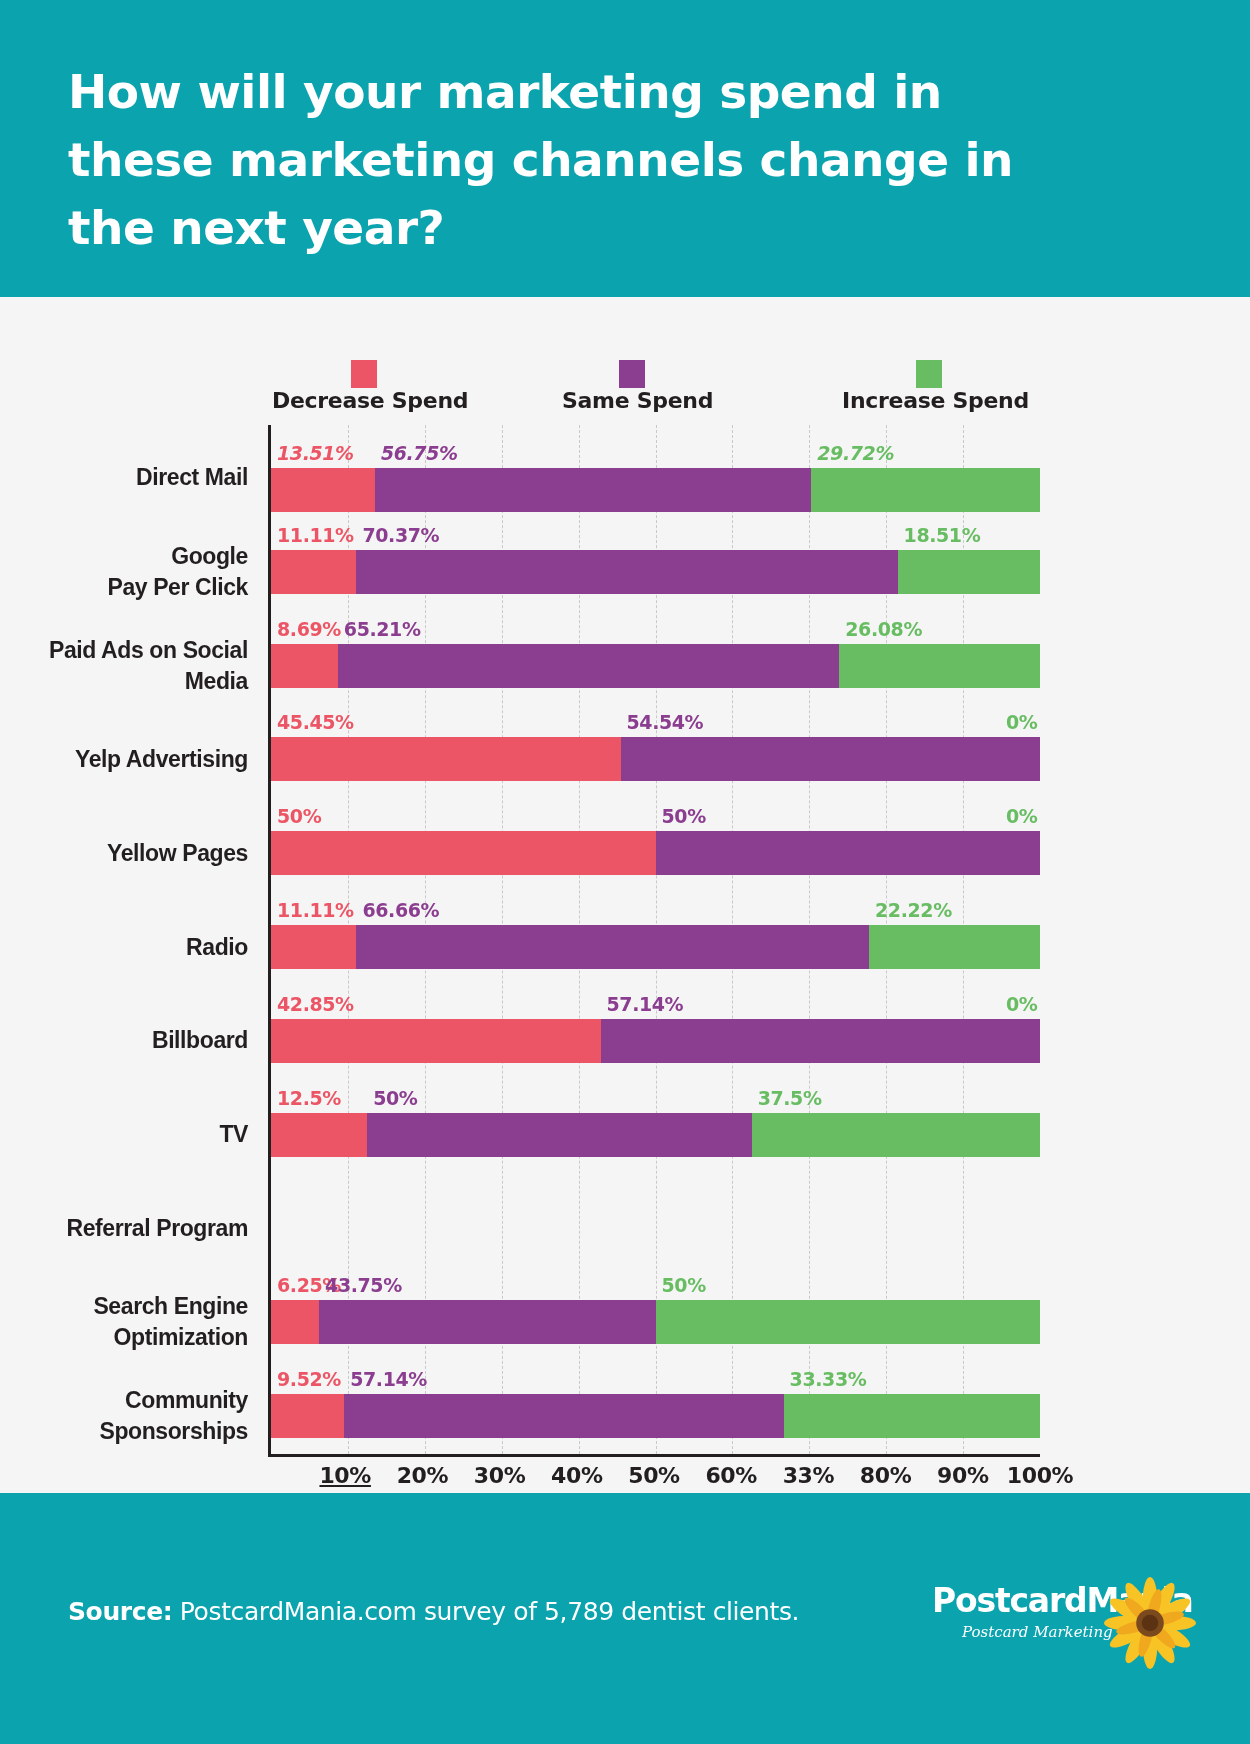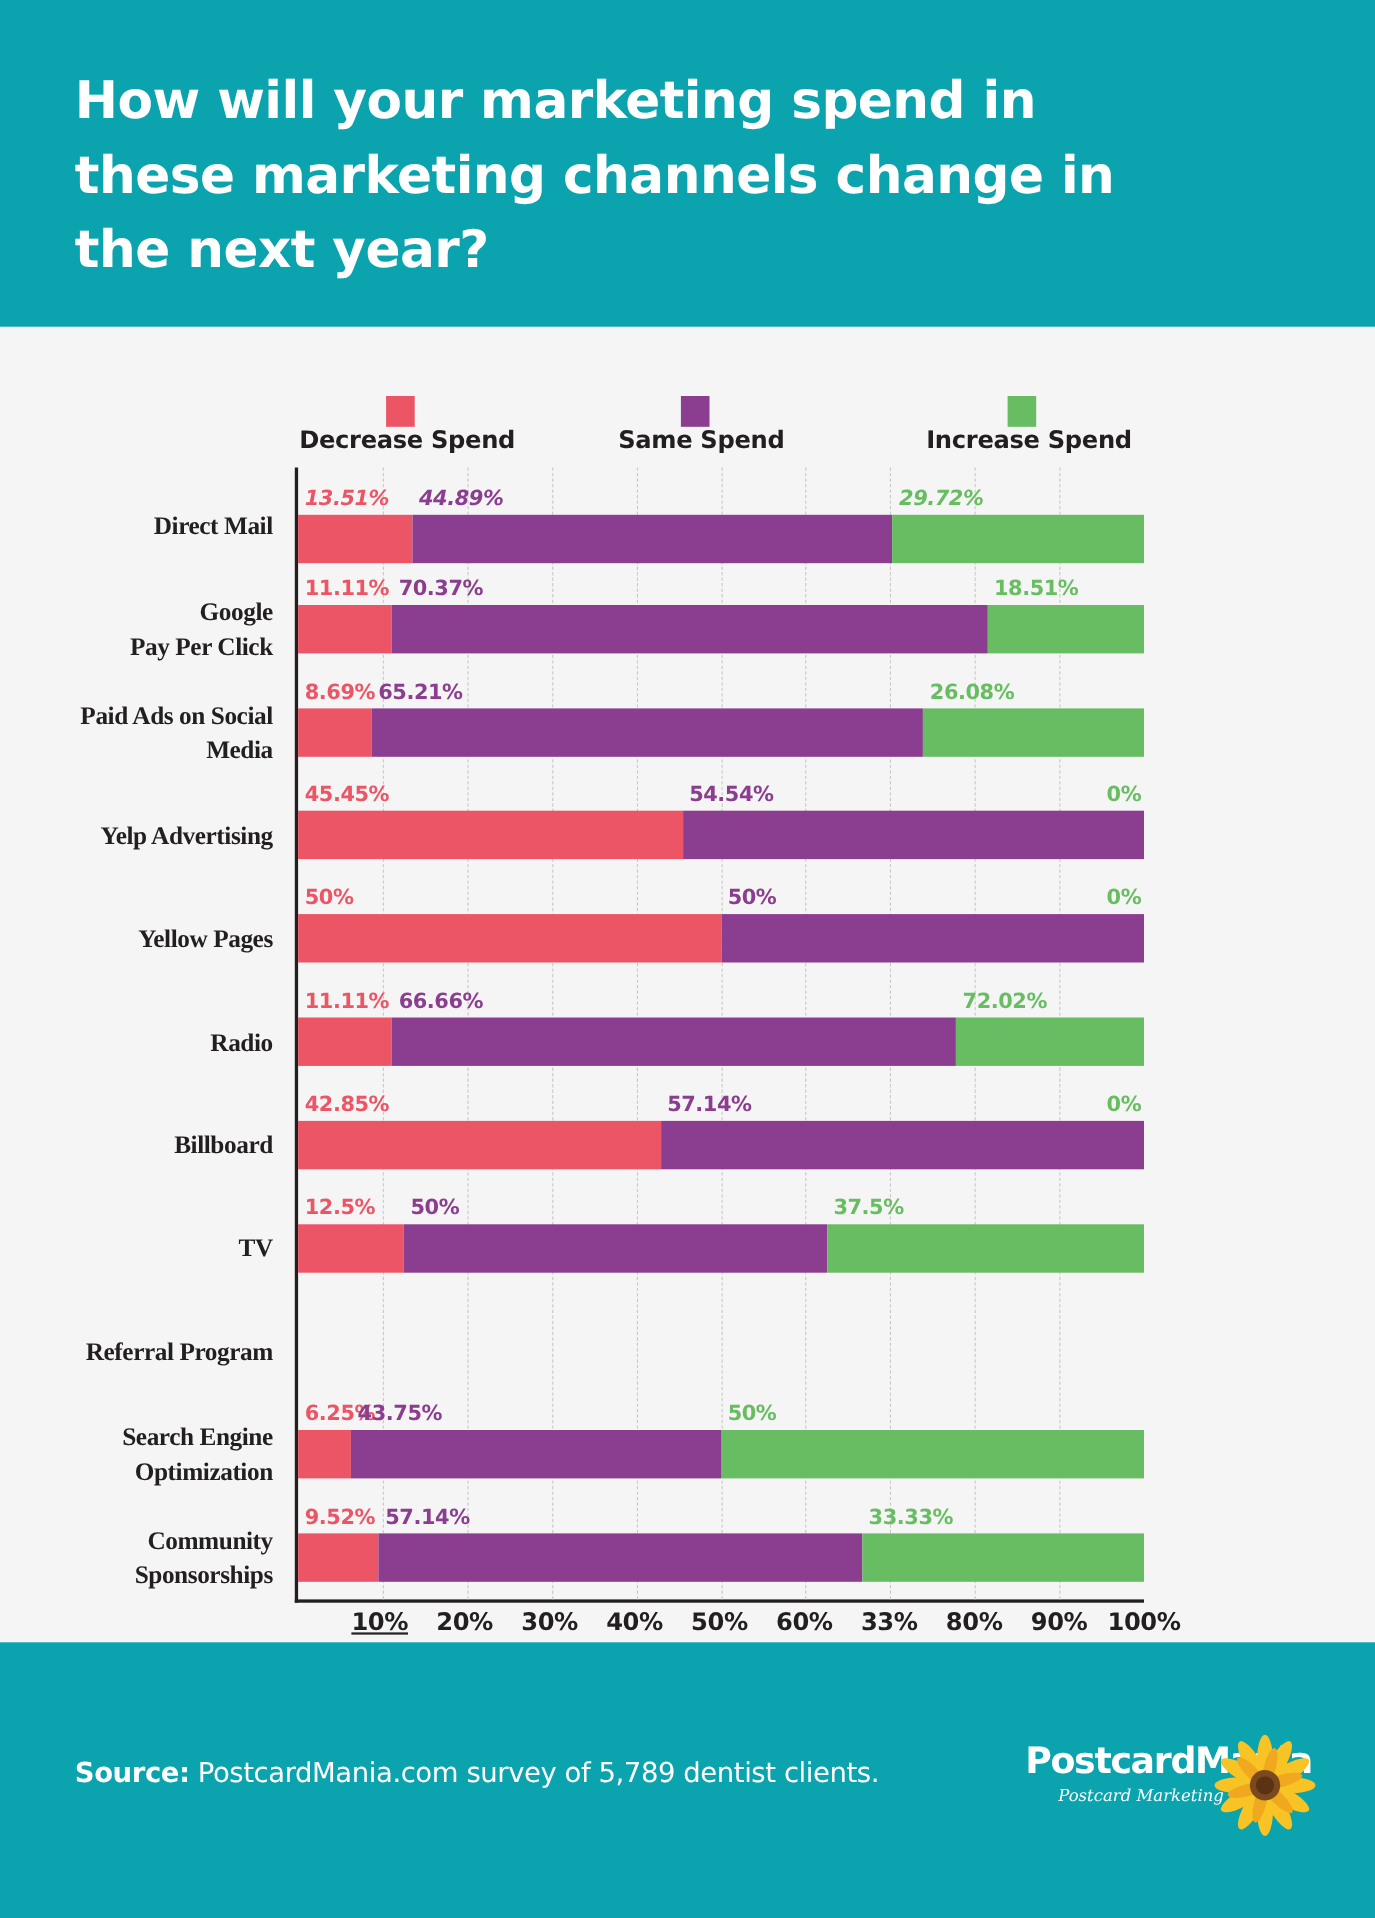--- a/index.html
+++ b/index.html
@@ -139,21 +139,21 @@
     letter-spacing: -0.4px;
   }
   .vlabel.dec { color: #ec5565; }
   .vlabel.same { color: #8b3d8f; }
   .vlabel.inc { color: #68bd63; }
 
   .cat-label {
     position: absolute;
     right: 1000px; 
     text-align: right;
-    font-family: Liberation Serif, serif;
+    font-family: Liberation Sans, sans-serif;
     font-size: 23px;
     font-weight: bold;
     color: #231f20;
     line-height: 31px;
     letter-spacing: -0.4px;
   }
 
   .xaxis {
     position: absolute;
     left: 268px;
@@ -263,21 +263,21 @@
           <div class="gridline" style="left: 40%;"></div>
           <div class="gridline" style="left: 50%;"></div>
           <div class="gridline" style="left: 60%;"></div>
           <div class="gridline" style="left: 70%;"></div>
           <div class="gridline" style="left: 80%;"></div>
           <div class="gridline" style="left: 90%;"></div>
         </div>
       <div class="rows" id="rows">
           <div class="row" style="top: 12px; height: 93.8182px; font-style: italic;">
             <div class="vlabel dec" style="left: calc(0% + 6px); top: 4.90909px;">13.51%</div>
-            <div class="vlabel same" style="left: calc(13.51% + 6px); top: 4.90909px;">44.89%</div>
+            <div class="vlabel same" style="left: calc(13.51% + 6px); top: 4.90909px;">56.75%</div>
             <div class="vlabel inc" style="left: calc(70.26% + 6px); top: 4.90909px;">29.72%</div>
             <div class="bar" style="top: 30.9091px;">
               <div class="seg dec" style="width: 13.51%;"></div>
               <div class="seg same" style="width: 56.75%;"></div>
               <div class="seg inc" style="width: 29.72%;"></div>
             </div>
           </div>
           <div class="row" style="top: 93.8182px; height: 93.8182px;">
             <div class="vlabel dec" style="left: calc(0% + 6px); top: 4.90909px;">11.11%</div>
             <div class="vlabel same" style="left: calc(11.11% + 6px); top: 4.90909px;">70.37%</div>
@@ -312,21 +312,21 @@
             <div class="vlabel same" style="left: calc(50% + 6px); top: 4.90909px;">50%</div>
             <div class="vlabel inc" style="left: calc(100% - 34px); top: 4.90909px;">0%</div>
             <div class="bar" style="top: 30.9091px;">
               <div class="seg dec" style="width: 50%;"></div>
               <div class="seg same" style="width: 50%;"></div>
             </div>
           </div>
           <div class="row" style="top: 469.091px; height: 93.8182px;">
             <div class="vlabel dec" style="left: calc(0% + 6px); top: 4.90909px;">11.11%</div>
             <div class="vlabel same" style="left: calc(11.11% + 6px); top: 4.90909px;">66.66%</div>
-            <div class="vlabel inc" style="left: calc(77.77% + 6px); top: 4.90909px;">72.02%</div>
+            <div class="vlabel inc" style="left: calc(77.77% + 6px); top: 4.90909px;">22.22%</div>
             <div class="bar" style="top: 30.9091px;">
               <div class="seg dec" style="width: 11.11%;"></div>
               <div class="seg same" style="width: 66.66%;"></div>
               <div class="seg inc" style="width: 22.22%;"></div>
             </div>
           </div>
           <div class="row" style="top: 562.909px; height: 93.8182px;">
             <div class="vlabel dec" style="left: calc(0% + 6px); top: 4.90909px;">42.85%</div>
             <div class="vlabel same" style="left: calc(42.85% + 6px); top: 4.90909px;">57.14%</div>
             <div class="vlabel inc" style="left: calc(100% - 34px); top: 4.90909px;">0%</div>

